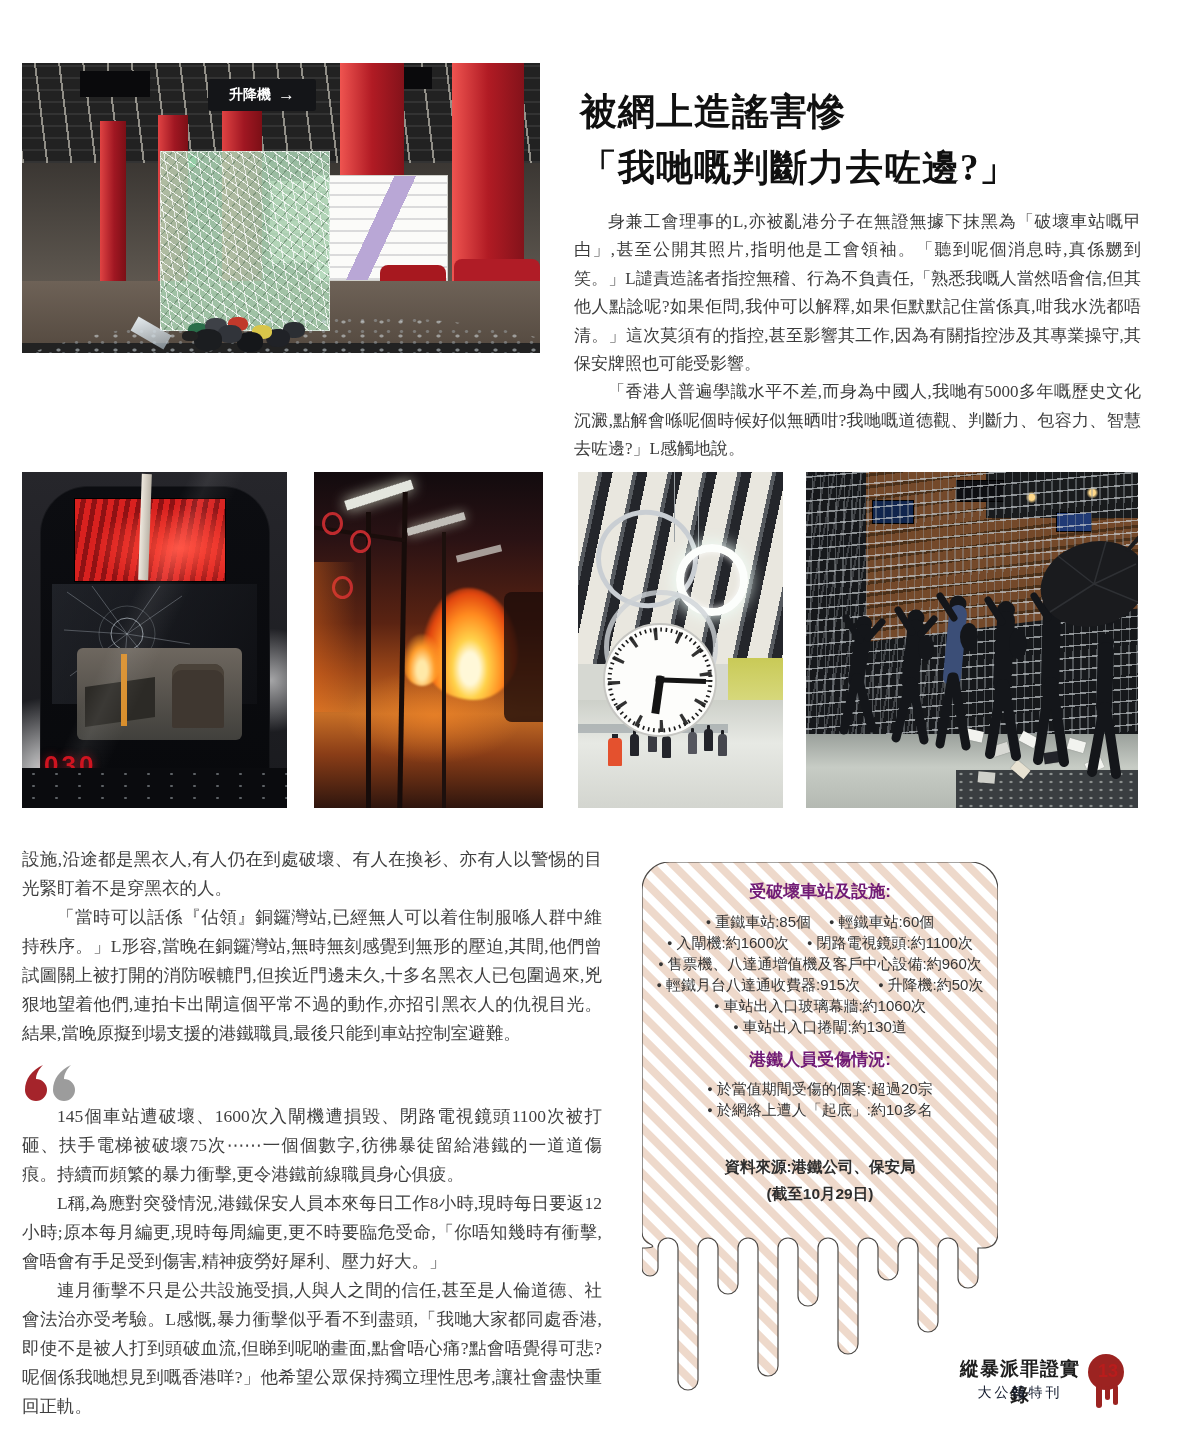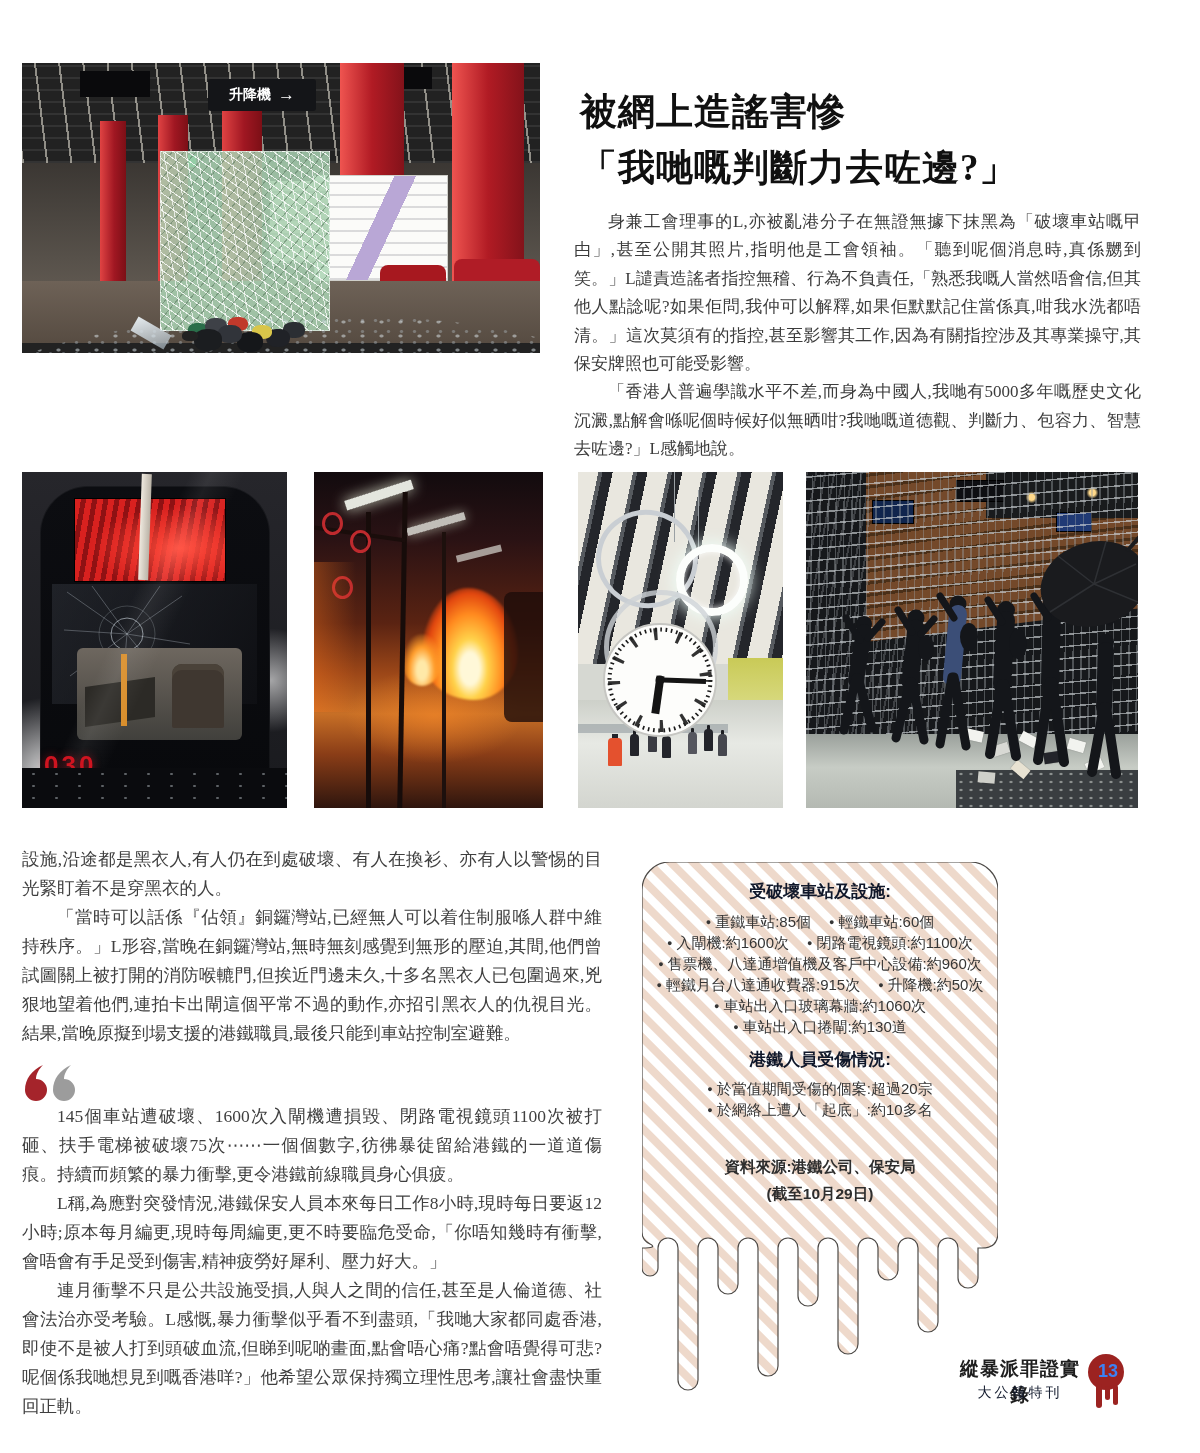--- a/index.html
+++ b/index.html
@@ -20,36 +20,36 @@
            line-height:29px;text-align:justify;color:#3f3f3f;}
   .leftcol p{margin:0;text-indent:2em;}
   .leftcol h2{margin:10px 0 8px 0;font-size:23px;color:#161616;font-weight:700;
               letter-spacing:1px;text-indent:0;}
   .quoteicon{width:66px;height:38px;margin:16px 0 0 0;display:block;}
 
   
   .ig-text{position:absolute;left:642px;top:862px;width:356px;text-align:center;
            font-family:"Liberation Sans","DejaVu Sans",sans-serif;color:#353535;}
   .ig-title{margin-top:36px;font-size:30px;letter-spacing:4px;color:#222;}
-  .ig-h{margin-top:16px;font-size:17px;font-weight:700;color:#0f172a;}
+  .ig-h{margin-top:16px;font-size:17px;font-weight:700;color:#701a75;}
   .ig-line{margin-top:7px;font-size:15px;display:flex;justify-content:center;gap:18px;line-height:14px;}
   .bi::before{content:"●";font-size:9px;margin-right:4px;vertical-align:2px;}
   .ig-src{margin-top:40px;font-size:15.5px;font-weight:700;color:#2e2e2e;}
   .ig-src2{margin-top:6px;font-size:15.5px;font-weight:700;color:#2e2e2e;}
 
   
   .ft-title{position:absolute;left:952px;top:1356px;width:136px;text-align:center;
             font-family:"Liberation Sans","DejaVu Sans",sans-serif;
             font-size:19px;font-weight:700;color:#1e1e1e;letter-spacing:1px;}
   .ft-sub{position:absolute;left:952px;top:1384px;width:136px;text-align:center;
           font-family:"Liberation Sans","DejaVu Sans",sans-serif;
           font-size:14px;color:#0f172a;letter-spacing:3px;}
   .ft-num{position:absolute;left:1089px;top:1361px;width:38px;text-align:center;
           font-family:"Liberation Sans","DejaVu Sans",sans-serif;
-          font-size:18px;font-weight:700;color:#3b82f6;}
+          font-size:18px;font-weight:700;color:#b91c1c;}
 
   
   .pp{position:absolute;width:9px;height:22px;background:#23242a;border-radius:4px 4px 1px 1px;
       box-shadow:0 -7px 0 -3px #1d1e22;}
   .paper{position:absolute;background:#f2f3ef;width:17px;height:11px;box-shadow:0 0 1px rgba(0,0,0,.4);}
   .shard{position:absolute;background:linear-gradient(135deg,rgba(235,242,246,.95),rgba(175,190,200,.65));}
   .strap{position:absolute;width:15px;height:17px;border:3px solid #bf2a2e;border-radius:50%;}
   .lift-sign{position:absolute;left:186px;top:16px;width:108px;height:32px;background:#141518;
              border-radius:3px;display:flex;align-items:center;justify-content:center;gap:7px;
              color:#fff;font-family:"Liberation Sans","DejaVu Sans",sans-serif;

